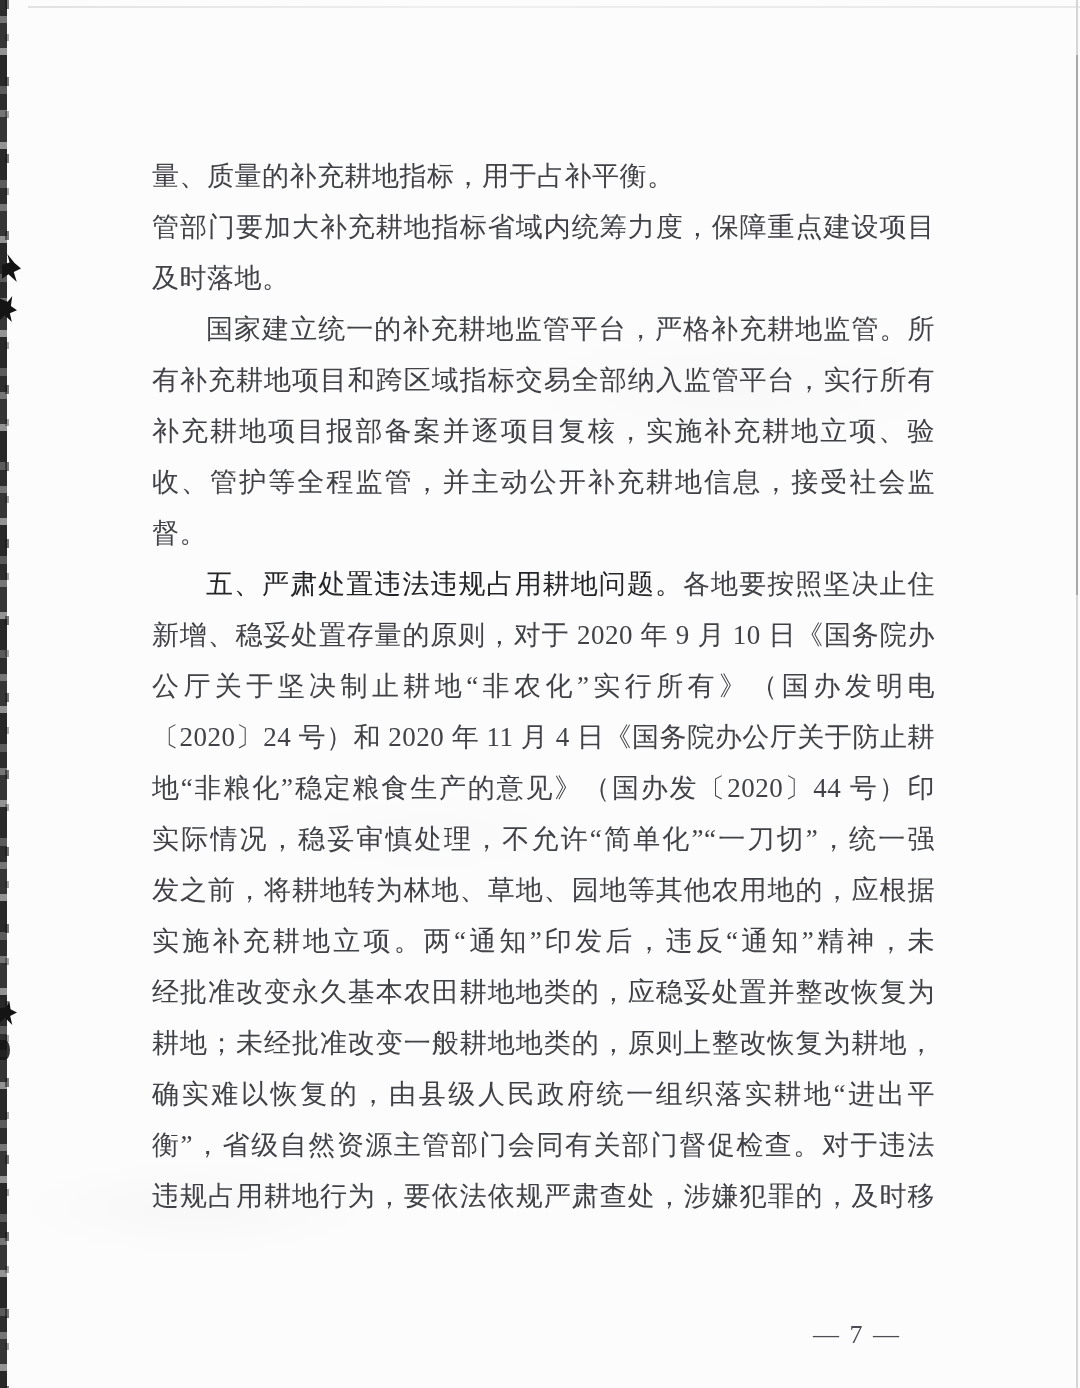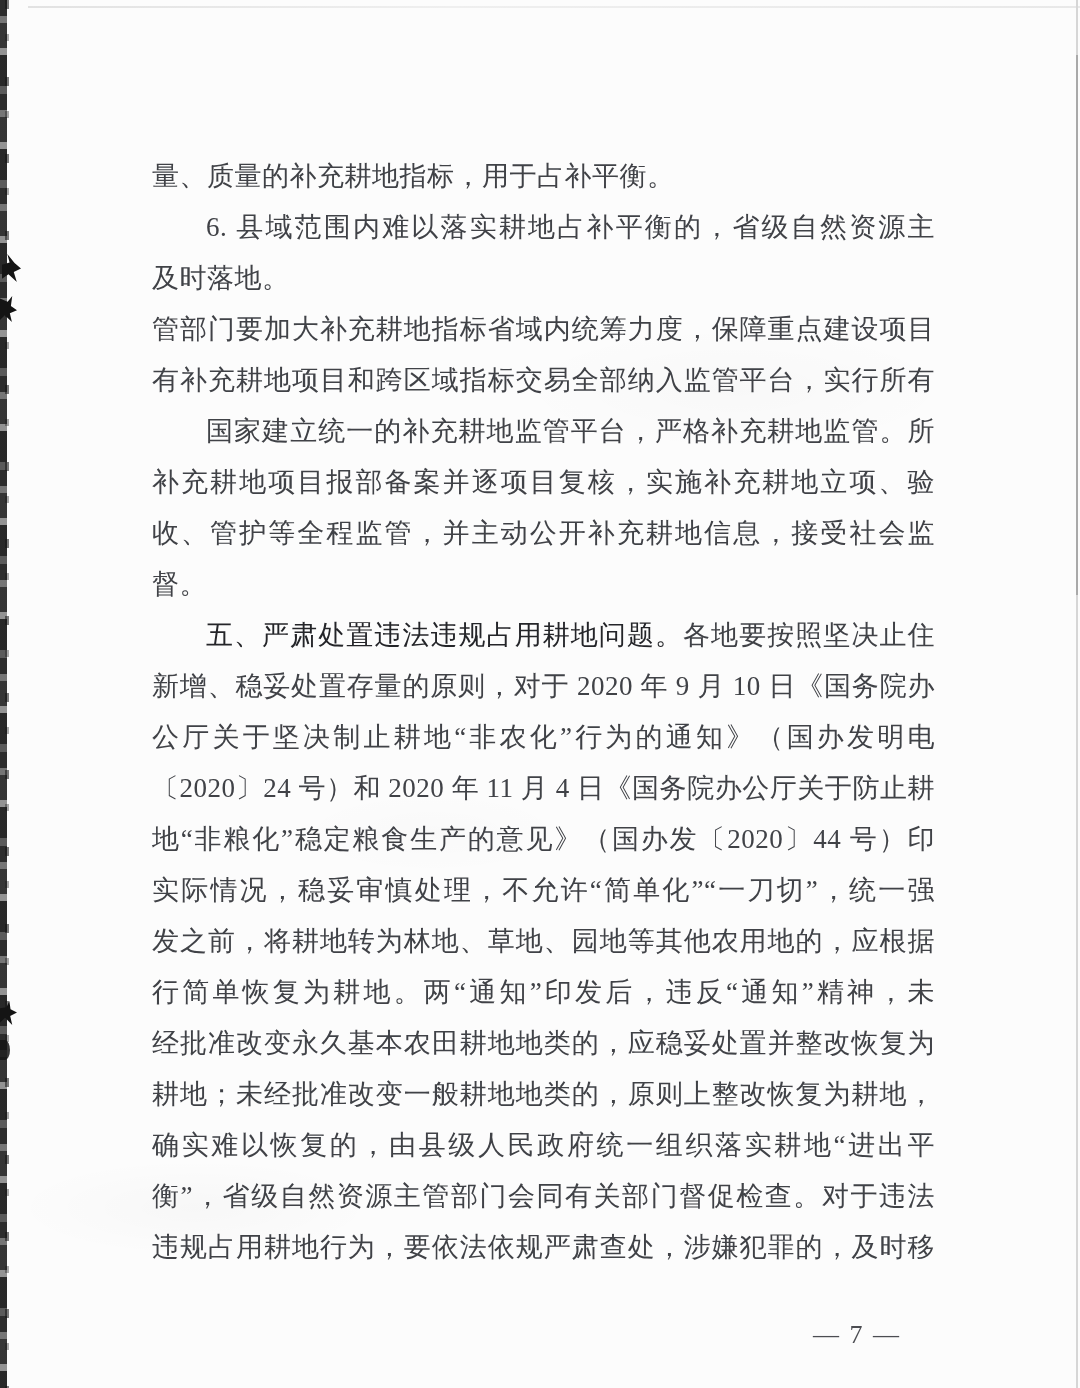--- a/index.html
+++ b/index.html
@@ -100,36 +100,35 @@
   <div class="blob blob-1"></div>
   <div class="blob blob-2"></div>
   <div class="blob blob-3"></div>
   <div class="blob blob-4"></div>
   <div class="edge-top"></div>
   <div class="edge-right"></div>
   <div class="edge-right-dark"></div>
 
   <div class="doc-body" id="doc-body">
       <div class="line"><span class="seg">量、质量的补充耕地指标，用于占补平衡。</span></div>
-      <div class="line fill indent"><span class="seg">6. 县域范围内难以落实耕地占补平衡的，省级自然资源主</span></div>
+      <div class="line fill"><span class="seg">管部门要加大补充耕地指标省域内统筹力度，保障重点建设项目</span></div>
       <div class="line"><span class="seg">及时落地。</span></div>
-      <div class="line fill"><span class="seg">管部门要加大补充耕地指标省域内统筹力度，保障重点建设项目</span></div>
+      <div class="line fill indent"><span class="seg">国家建立统一的补充耕地监管平台，严格补充耕地监管。所</span></div>
       <div class="line fill"><span class="seg">有补充耕地项目和跨区域指标交易全部纳入监管平台，实行所有</span></div>
-      <div class="line fill indent"><span class="seg">国家建立统一的补充耕地监管平台，严格补充耕地监管。所</span></div>
       <div class="line fill"><span class="seg">补充耕地项目报部备案并逐项目复核，实施补充耕地立项、验</span></div>
       <div class="line fill"><span class="seg">收、管护等全程监管，并主动公开补充耕地信息，接受社会监</span></div>
       <div class="line"><span class="seg">督。</span></div>
       <div class="line fill indent"><span class="seg bold">五、严肃处置违法违规占用耕地问题。</span><span class="seg">各地要按照坚决止住</span></div>
       <div class="line fill"><span class="seg">新增、稳妥处置存量的原则，对于 2020 年 9 月 10 日《国务院办</span></div>
-      <div class="line fill"><span class="seg">公厅关于坚决制止耕地“非农化”行为的通知》（国办发明电</span></div>
+      <div class="line fill"><span class="seg">公厅关于坚决制止耕地“非农化”实行所有》（国办发明电</span></div>
       <div class="line fill"><span class="seg">〔2020〕24 号）和 2020 年 11 月 4 日《国务院办公厅关于防止耕</span></div>
       <div class="line fill"><span class="seg">地“非粮化”稳定粮食生产的意见》（国办发〔2020〕44 号）印</span></div>
       <div class="line fill"><span class="seg">实际情况，稳妥审慎处理，不允许“简单化”“一刀切”，统一强</span></div>
       <div class="line fill"><span class="seg">发之前，将耕地转为林地、草地、园地等其他农用地的，应根据</span></div>
-      <div class="line fill"><span class="seg">行简单恢复为耕地。两“通知”印发后，违反“通知”精神，未</span></div>
+      <div class="line fill"><span class="seg">实施补充耕地立项。两“通知”印发后，违反“通知”精神，未</span></div>
       <div class="line fill"><span class="seg">经批准改变永久基本农田耕地地类的，应稳妥处置并整改恢复为</span></div>
       <div class="line fill"><span class="seg">耕地；未经批准改变一般耕地地类的，原则上整改恢复为耕地，</span></div>
       <div class="line fill"><span class="seg">确实难以恢复的，由县级人民政府统一组织落实耕地“进出平</span></div>
       <div class="line fill"><span class="seg">衡”，省级自然资源主管部门会同有关部门督促检查。对于违法</span></div>
       <div class="line fill"><span class="seg">违规占用耕地行为，要依法依规严肃查处，涉嫌犯罪的，及时移</span></div>
     </div>
 
   <div class="page-number">
     <span>— 7 —</span>
   </div>

